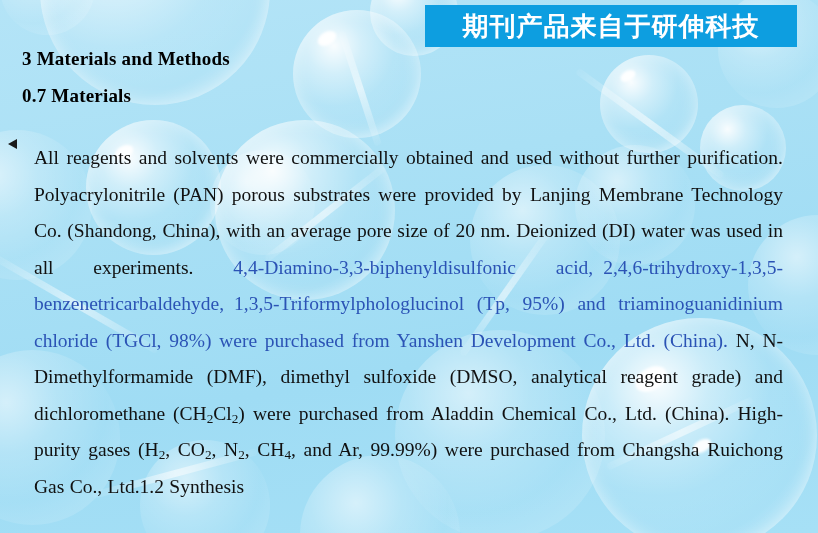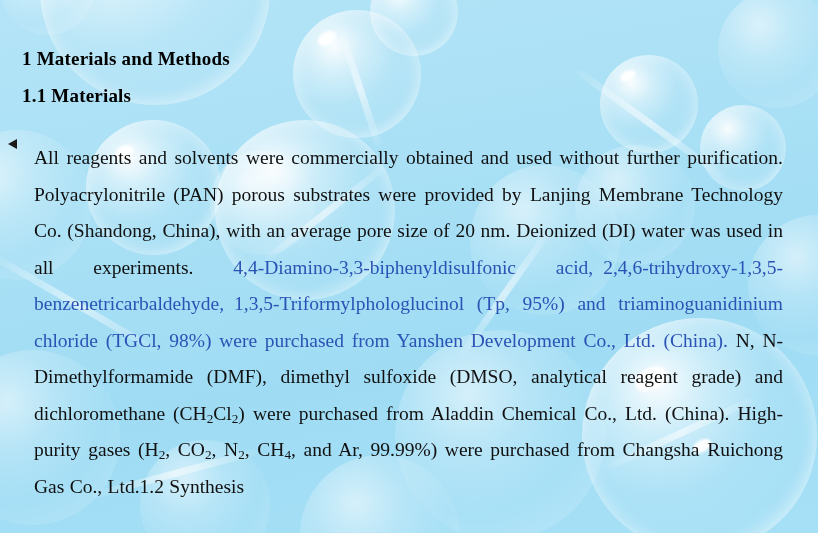--- a/index.html
+++ b/index.html
@@ -166,23 +166,26 @@
       <div class="spec" style="left:110px; top:122px; width:20px; height:12px; transform:rotate(-30deg);"></div>
     </div>
     <div class="bubble soft" style="left:-55px; top:350px; width:175px; height:175px;"></div>
     <div class="bubble soft" style="left:140px; top:440px; width:130px; height:130px;"></div>
     <div class="bubble soft" style="left:300px; top:455px; width:160px; height:160px;"></div>
     <div class="bubble soft" style="left:470px; top:165px; width:150px; height:150px;"></div>
     <div class="bubble soft" style="left:748px; top:215px; width:140px; height:140px;"></div>
     <div class="bubble soft" style="left:0px; top:-60px; width:95px; height:95px;"></div>
   </div>
 
+  <div id="banner">
+    <span class="banner-text">期刊产品来自于研伸科技</span>
+  </div>
 
-  <div id="h1" class="heading">1 Materials and Methods</div>
-  <div id="h2" class="heading">1.1 Materials</div>
+  <div id="h1" class="heading">3 Materials and Methods</div>
+  <div id="h2" class="heading">0.7 Materials</div>
 
   <div id="body-block">
     <div id="bullet-marker"></div>
     <p id="paragraph">
       <span>All reagents and solvents were commercially obtained and used without further purification. Polyacrylonitrile (PAN) porous substrates were provided by Lanjing Membrane Technology Co. (Shandong, China), with an average pore size of 20 nm. Deionized (DI) water was used in all experiments. </span><span class="blue">4,4-Diamino-3,3-biphenyldisulfonic acid,</span><span class="gap"></span><span class="blue">2,4,6-trihydroxy-1,3,5-benzenetricarbaldehyde,</span><span class="gap"></span><span class="blue">1,3,5-Triformylphologlucinol (Tp, 95%) and triaminoguanidinium chloride (TGCl, 98%) were purchased from Yanshen Development Co., Ltd. (China).</span><span> N, N-Dimethylformamide (DMF), dimethyl sulfoxide (DMSO, analytical reagent grade) and dichloromethane (CH</span><sub>2</sub><span>Cl</span><sub>2</sub><span>) were purchased from Aladdin Chemical Co., Ltd. (China). High-purity gases (H</span><sub>2</sub><span>, CO</span><sub>2</sub><span>, N</span><sub>2</sub><span>, CH</span><sub>4</sub><span>, and Ar, 99.99%) were purchased from Changsha Ruichong Gas Co., Ltd.1.2 Synthesis</span>
     </p>
   </div>
 
 </div>
 

